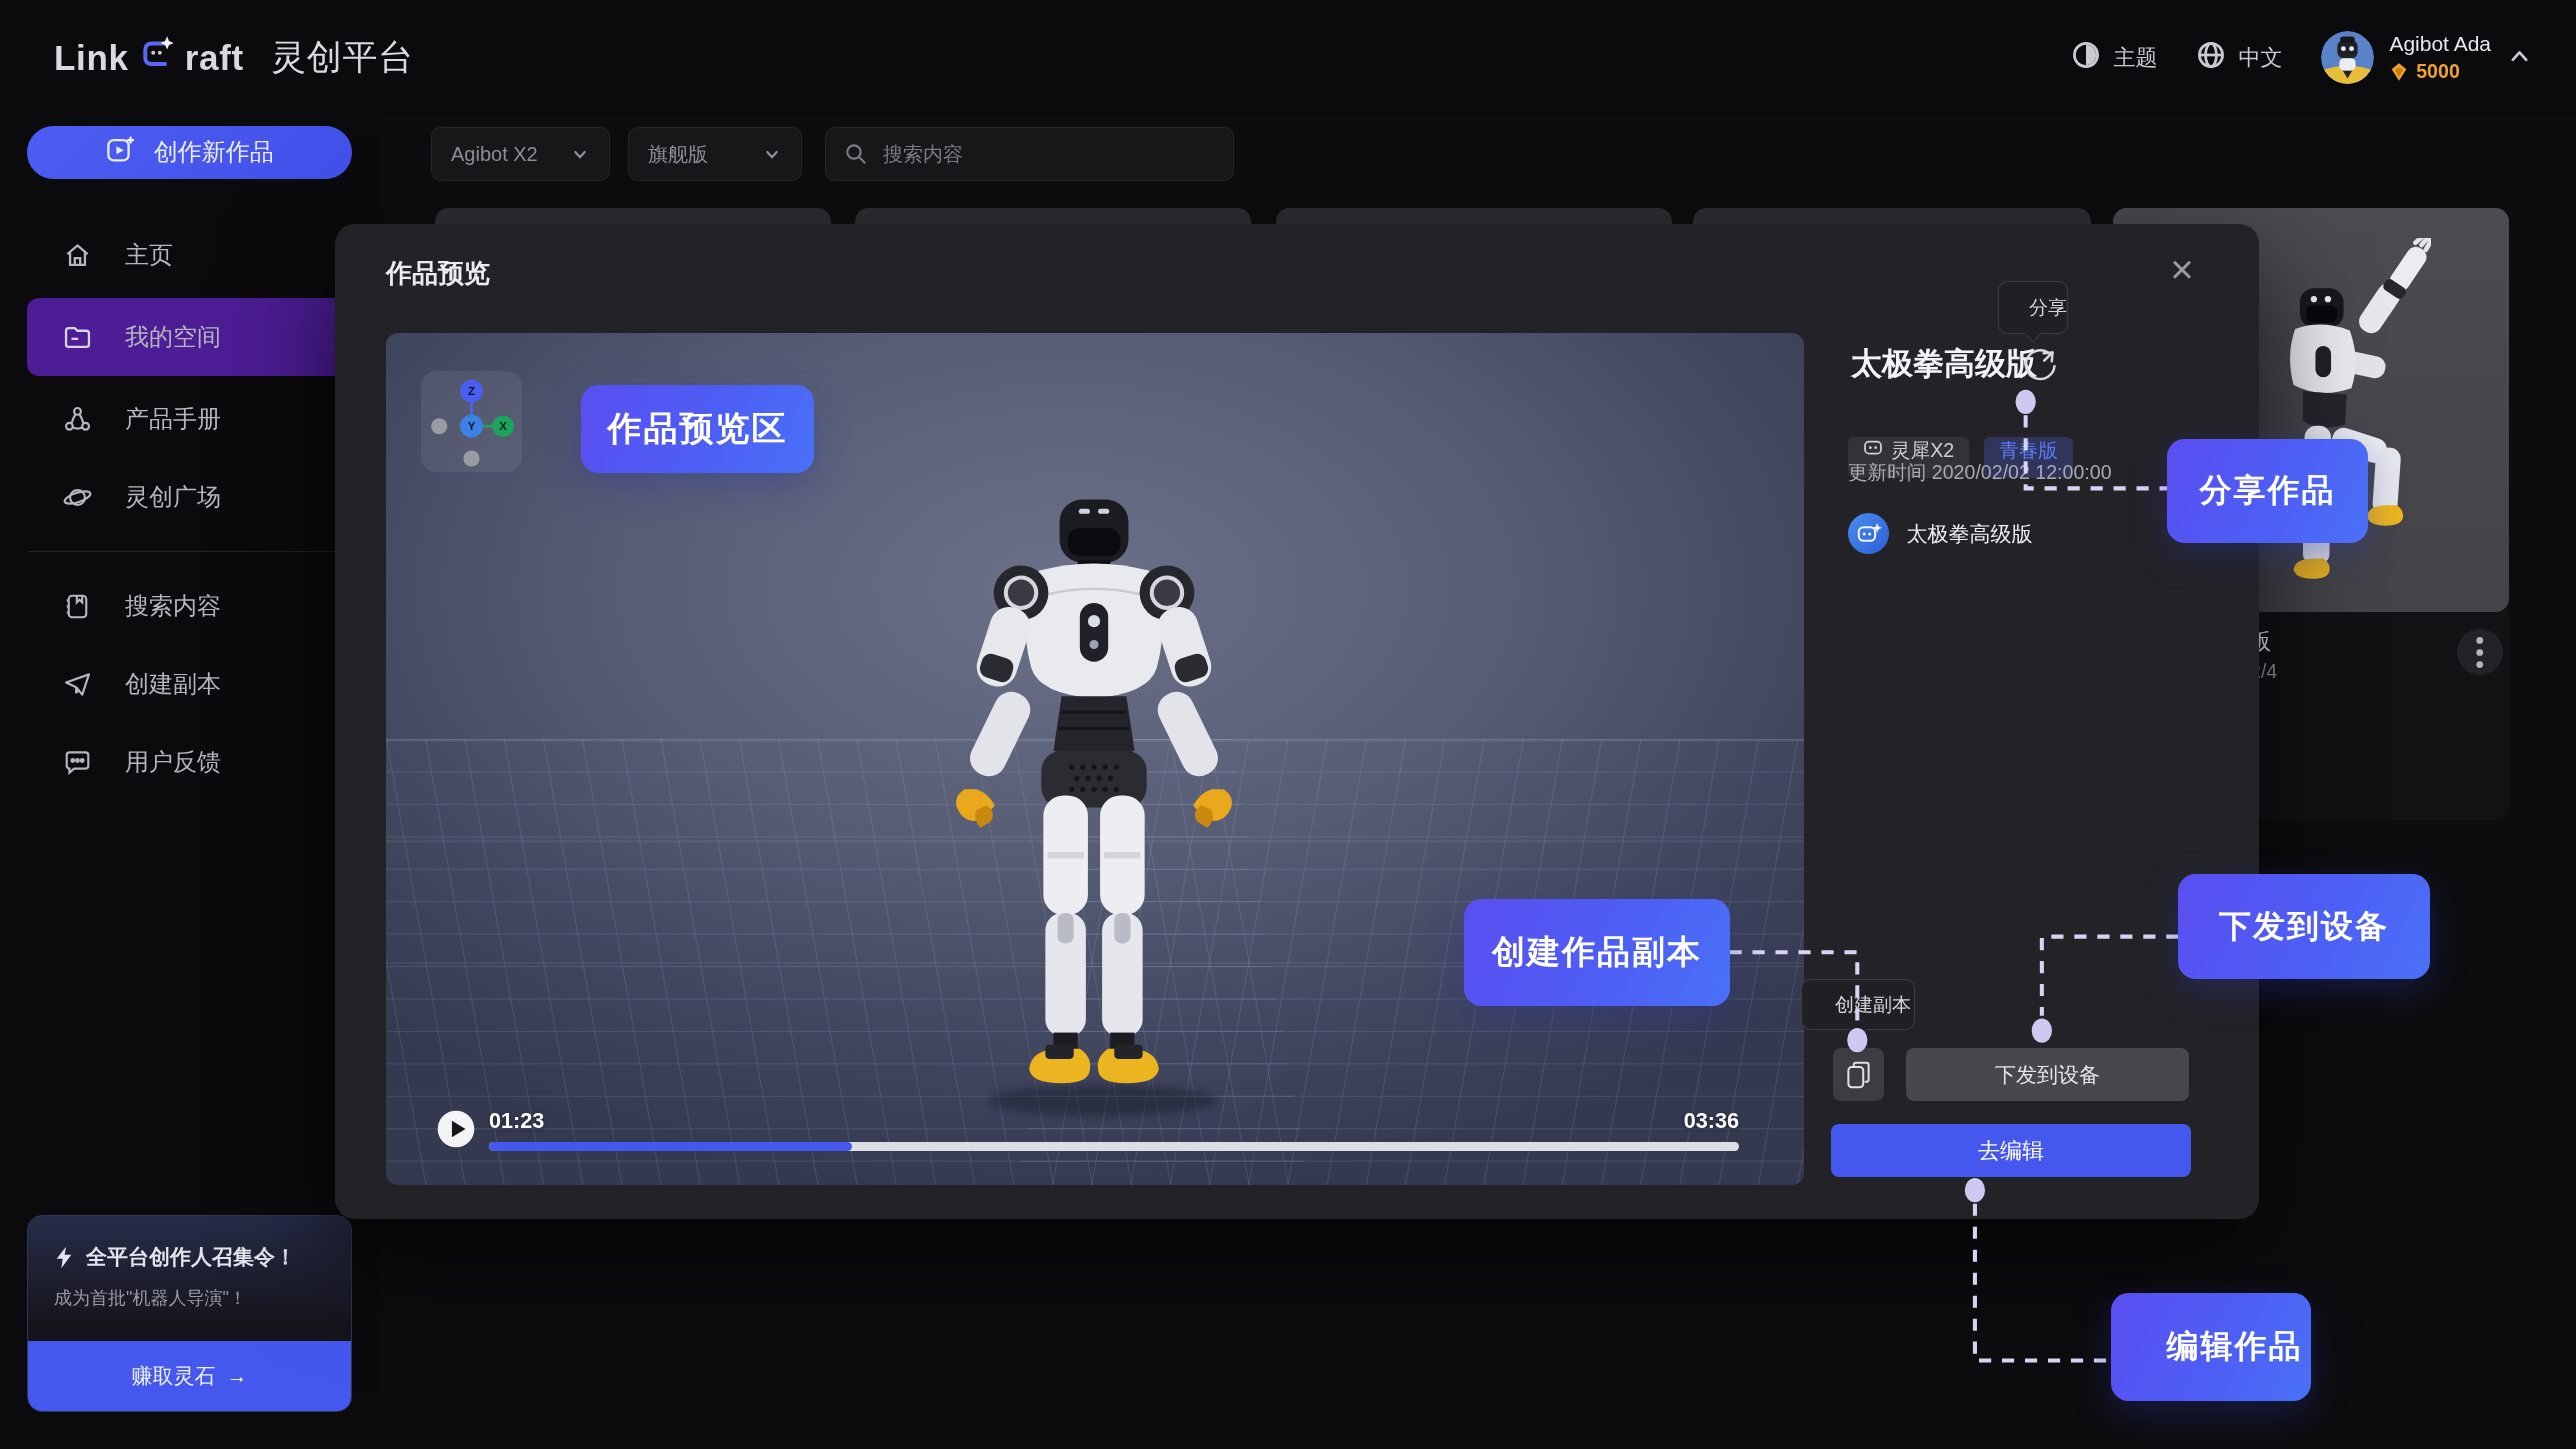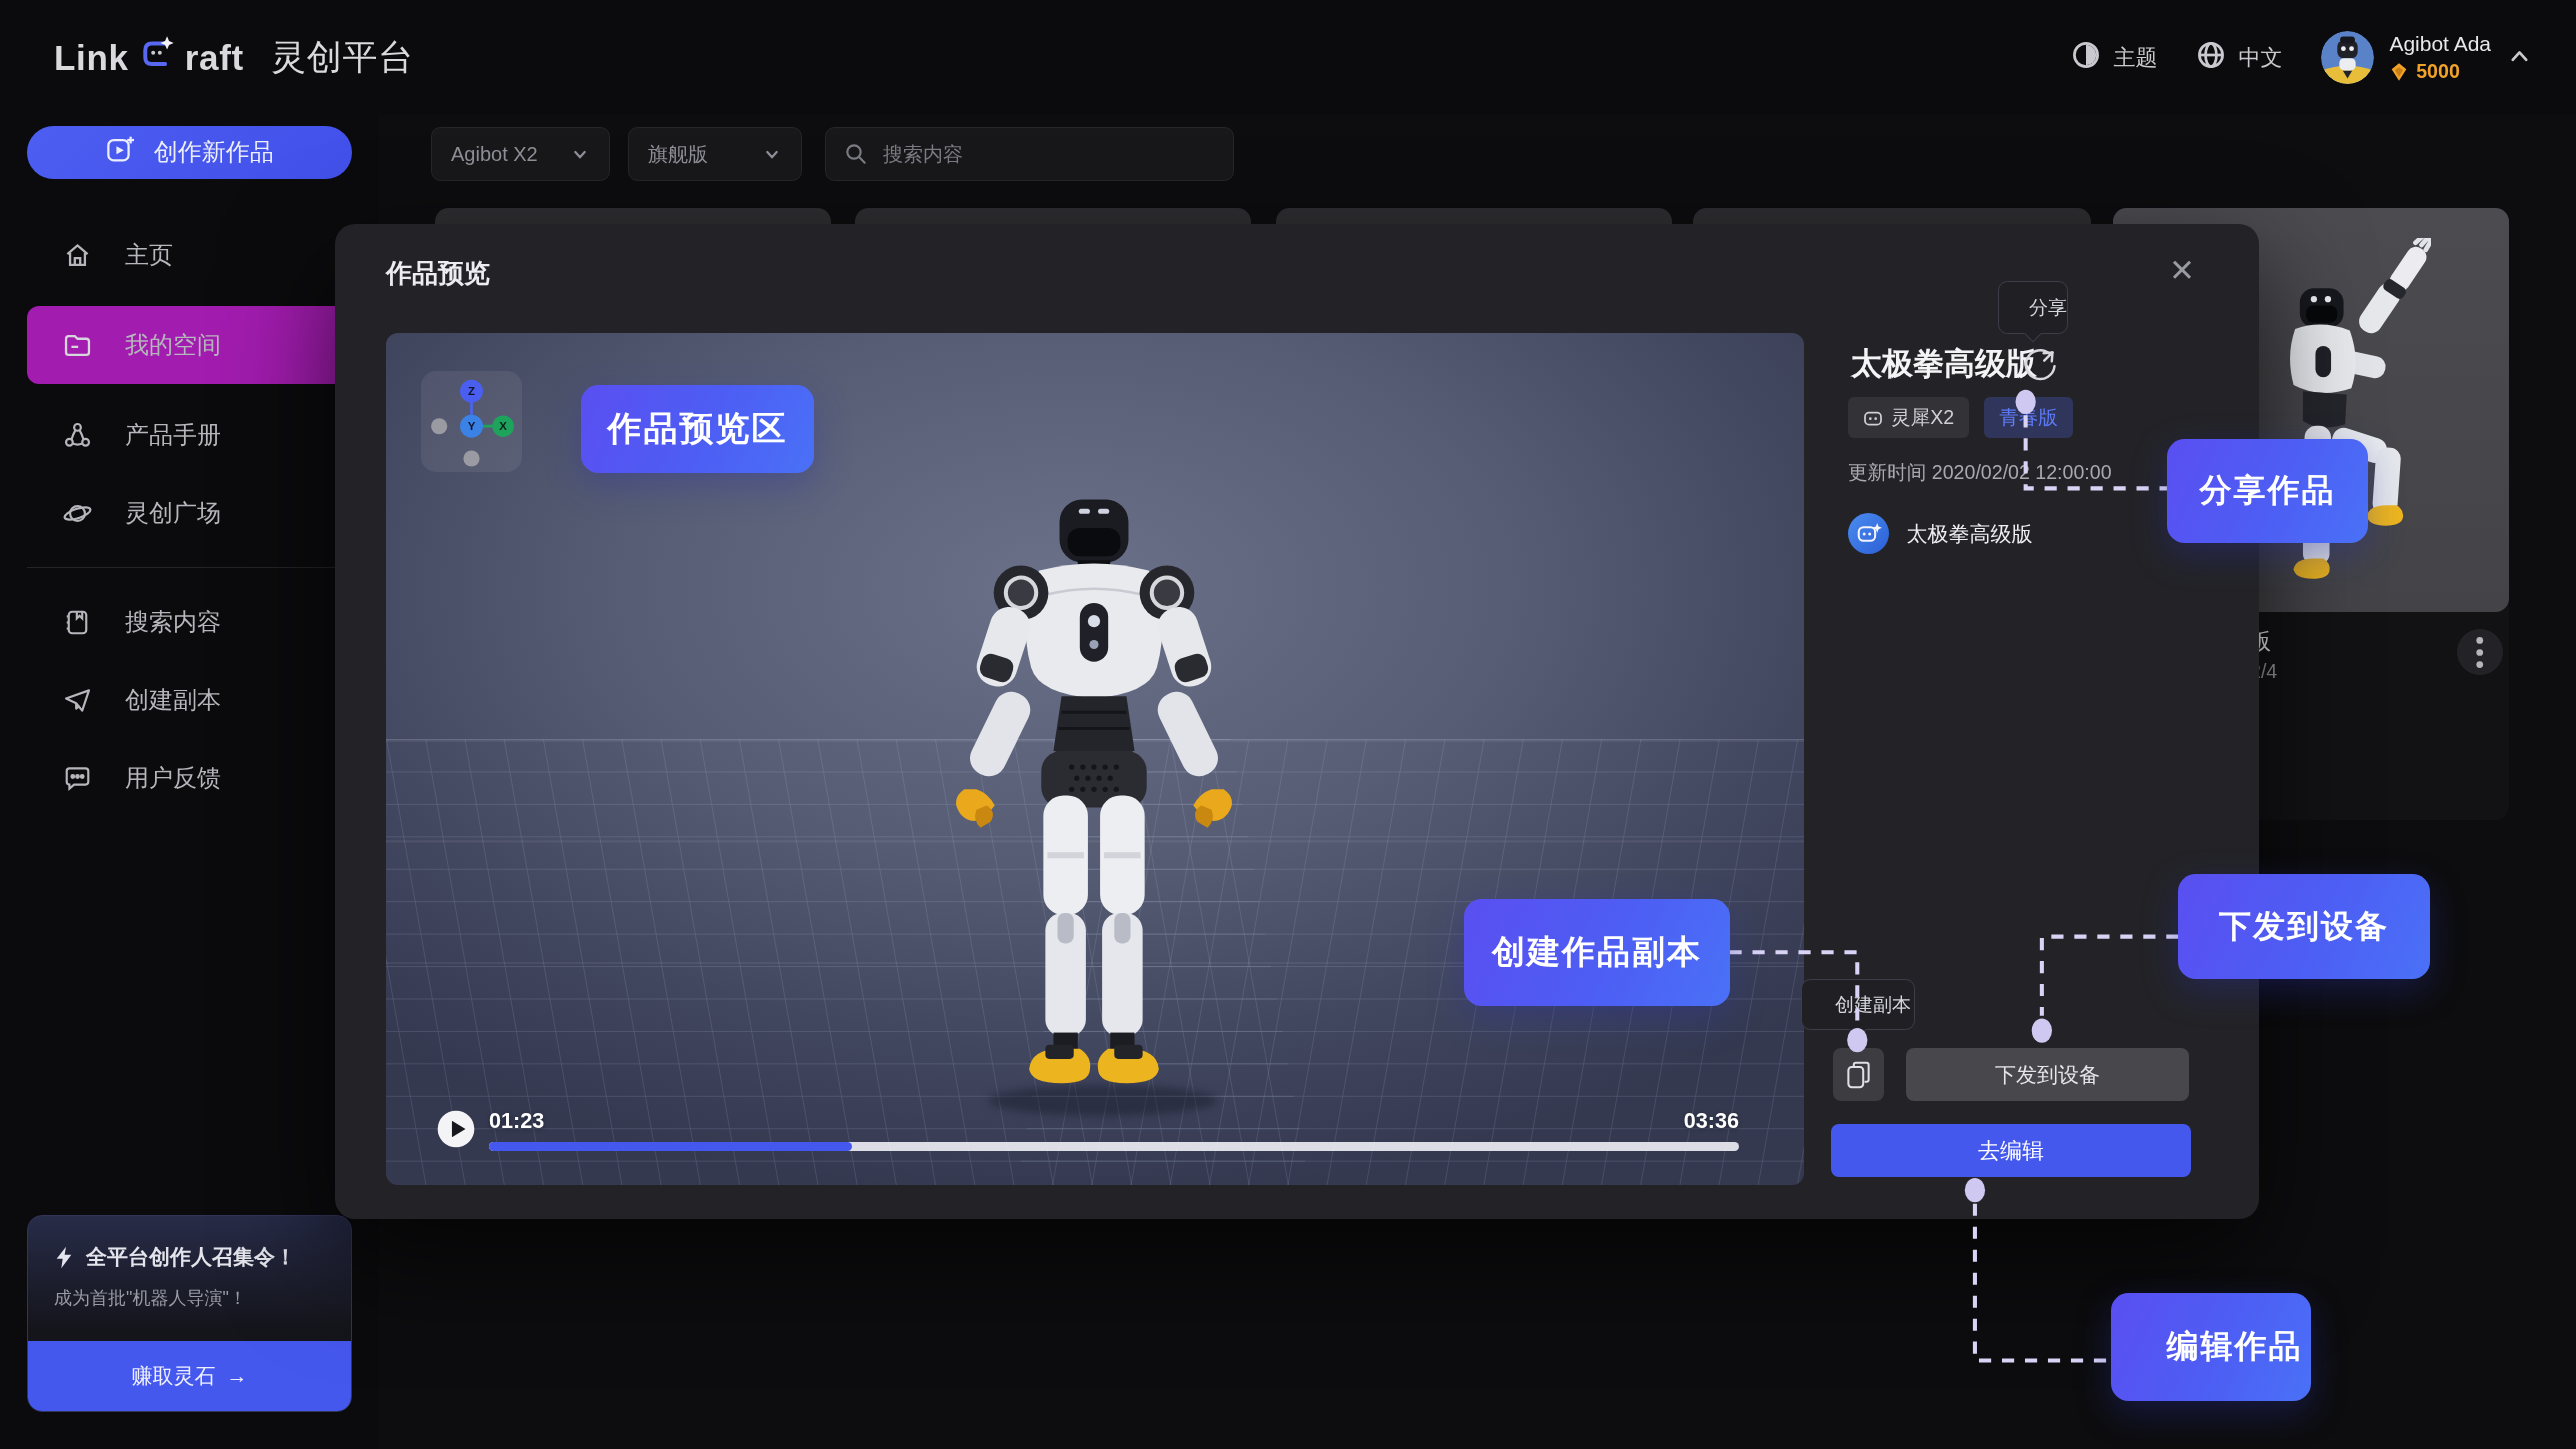--- a/index.html
+++ b/index.html
@@ -21,21 +21,21 @@
   .user-name{font-size:21px;color:#e7e7ec;}
   .credits{display:flex;align-items:center;gap:6.8px;font-size:19.6px;font-weight:700;color:#f0a229;}
   
   .sidebar{position:absolute;left:0;top:115px;width:379px;bottom:0;z-index:4;}
   .create-btn{position:absolute;left:27px;right:27px;top:10.8px;height:53px;border-radius:30px;
     background:linear-gradient(135deg,#4d5ef2,#4150e9);display:flex;align-items:center;justify-content:center;
     gap:17.6px;font-size:24px;color:#eceefc;cursor:pointer;}
   .side-nav{position:absolute;top:101px;left:0;right:0;}
   .side-item{height:78px;display:flex;align-items:center;padding-left:62px;gap:32px;color:#b6b6bd;font-size:24px;cursor:pointer;}
   .side-item .ic{width:31px;height:31px;flex:0 0 auto;display:flex;}
-  .side-item.active{background:#a21caf;border-radius:12px;margin:12px 27px;padding-left:35px;}
+  .side-item.active{background:#4c1d95;border-radius:12px;margin:4px 27px;padding-left:35px;}
   .side-divider{border-top:1.4px solid #232328;margin:15px 27px;}
   .promo{position:absolute;left:27px;right:27px;bottom:38px;height:197px;border-radius:15px;border:1.4px solid #33345a;
     background:linear-gradient(180deg,rgba(72,84,150,.38),rgba(30,32,48,.12) 58%),#131318;overflow:hidden;}
   .promo-title{display:flex;align-items:center;gap:12px;margin:27px 0 0 26px;font-size:21px;color:#e4e4ec;font-weight:600;}
   .promo-sub{margin:15px 0 0 26px;font-size:18px;color:#9b9ba6;}
   .promo-cta{position:absolute;left:0;right:0;bottom:0;height:70px;background:#4558ee;display:flex;align-items:center;
     justify-content:center;gap:10.8px;font-size:21px;color:#eef0ff;cursor:pointer;}
   
   .main{position:absolute;left:379px;top:115px;right:0;bottom:0;background:#0d0d0f;z-index:1;}
   .dd{position:absolute;top:12px;height:54px;background:#18181b;border:0.7px solid #26262b;border-radius:9.5px;
@@ -66,21 +66,21 @@
   .robot-main{position:absolute;left:556px;top:162px;width:304px;height:609px;}
   .play-btn{position:absolute;left:51px;top:777px;width:38px;height:38px;cursor:pointer;}
   .t-cur{position:absolute;left:103px;top:775px;font-size:21.6px;font-weight:600;color:#fff;text-shadow:0 1.4px 4px rgba(0,0,0,.4);}
   .t-total{position:absolute;right:65px;top:775px;font-size:21.6px;font-weight:600;color:#fff;text-shadow:0 1.4px 4px rgba(0,0,0,.4);}
   .progress{position:absolute;left:103px;right:65px;top:809px;height:8.8px;border-radius:5.4px;background:rgba(236,236,242,.92);cursor:pointer;}
   .progress-fill{height:100%;border-radius:5.4px;background:#4558ee;}
   
   .work-title{position:absolute;left:1516px;top:119px;font-size:31px;font-weight:600;color:#f4f4f7;}
   .share-ic{position:absolute;left:1688px;top:123px;width:37px;height:37px;cursor:pointer;}
   .tags{position:absolute;left:1513px;top:173px;display:flex;gap:15px;}
-  .tag{height:41px;display:flex;align-items:center;gap:8px;padding:12px 15px;border-radius:6px;font-size:19.6px;}
+  .tag{height:41px;display:flex;gap:8px;padding:0 15px;border-radius:6px;font-size:19.6px;margin-top:40px;}
   .tag.model{background:#323237;color:#cfcfd5;}
   .tag.edition{background:#30355c;color:#5d7bf5;}
   .updated{position:absolute;left:1513px;top:235px;font-size:19.6px;color:#a9a9b0;}
   .author{position:absolute;left:1513px;top:289px;display:flex;align-items:center;gap:17.6px;}
   .author-av{width:41px;height:41px;border-radius:50%;background:linear-gradient(135deg,#4a8cf0,#2c5fd6);
     display:flex;align-items:center;justify-content:center;}
   .author-name{font-size:21px;color:#efeff3;}
   .icon-btn{position:absolute;left:1498px;top:824px;width:51px;height:53px;border-radius:8px;background:#3c3c41;
     display:flex;align-items:center;justify-content:center;cursor:pointer;}
   .deploy-btn{position:absolute;left:1571px;top:824px;width:283px;height:53px;border-radius:8px;background:#47474c;

